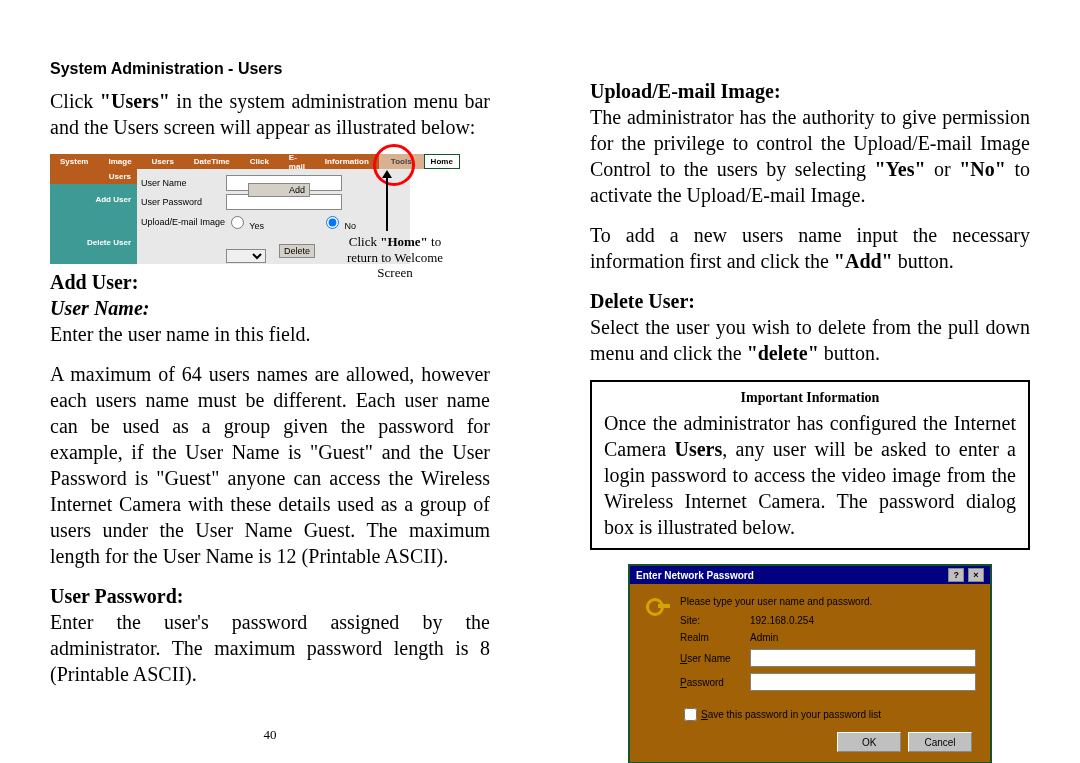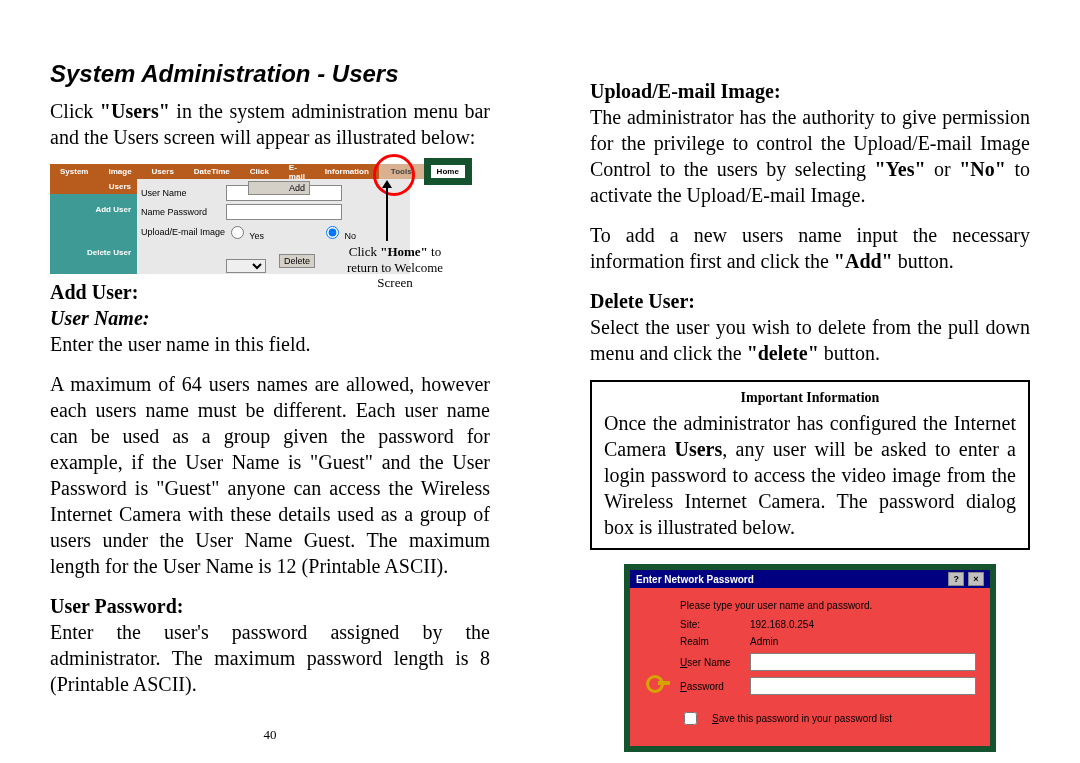--- a/index.html
+++ b/index.html
@@ -16,23 +16,22 @@
     width: 100%;
     height: 100%;
   }
   .column {
     width: 50%;
     padding: 60px 50px 20px 50px;
     box-sizing: border-box;
     position: relative;
   }
   h1 {
-    font-style: italic;
-    font-weight: bold;
-    font-size: 24px;
+    font-weight: bold;
+    font-size: 16px;
     margin: 0 0 10px 0;
     font-family: Arial, sans-serif;
   }
   p {
     font-size: 20px;
     line-height: 1.3;
     margin: 0 0 14px 0;
     text-align: justify;
   }
   .bold { font-weight: bold; }
@@ -61,21 +60,21 @@
     padding: 0;
     height: 15px;
   }
   .menu-bar span {
     padding: 0 10px;
   }
   .menu-bar .home {
     margin-left: auto;
     background: #fff;
     color: #000;
-    border: 7px solid #14532d;
+    border: 1px solid #14532d;
     padding: 0 6px;
     height: 13px;
     display: flex;
     align-items: center;
   }
   .menu-bar .tools { color: #444; background:#d9b090; padding:0 12px; height:100%; display:flex;align-items:center;}
   .admin-body {
     display: flex;
     background: #e8e8e8;
     height: 95px;
@@ -128,21 +127,21 @@
     font-size: 9px;
     padding: 0 4px;
     height: 14px;
     border: 1px solid #888;
     background: #d4d0c8;
     cursor: pointer;
   }
   .btn-add {
     position: absolute;
     right: 100px;
-    top: 2px;
+    top: 14px;
     padding-left: 40px;
   }
   .btn-delete {
     position: absolute;
     right: 95px;
     bottom: 6px;
   }
   .radio-pair {
     display: flex;
     gap: 10px;
@@ -197,24 +196,24 @@
   }
   .important-box p {
     margin: 0;
   }
   .dialog-wrap {
     text-align: center;
   }
   .dialog {
     display: inline-block;
     width: 360px;
-    border: 6px solid #14532d;
+    border: 2px solid #14532d;
     font-family: "MS Sans Serif", Arial, sans-serif;
     font-size: 10px;
-    background: #ef4444;
+    background: #a16207;
     text-align: left;
   }
   .dialog-title {
     background: #000080;
     color: #fff;
     padding: 2px 6px;
     font-weight: bold;
     display: flex;
     justify-content: space-between;
     align-items: center;
@@ -231,21 +230,20 @@
     color: #000;
     margin-left: 1px;
   }
   .dialog-body {
     padding: 12px 14px 10px 14px;
   }
   .dlg-top {
     display: flex;
     gap: 10px;
     margin-bottom: 8px;
-    align-items: flex-end;
   }
   .key-icon {
     width: 28px;
     height: 28px;
     position: relative;
   }
   .key-icon::before {
     content: "";
     position: absolute;
     left: 2px; top: 2px;
@@ -278,21 +276,21 @@
   .dlg-row input[type="password"] {
     width: 220px;
     height: 14px;
     border: 1px solid #808080;
     background: #fff;
   }
   .dlg-check {
     margin: 4px 0 8px 36px;
     display: flex;
     align-items: center;
-    gap: 12px;
+    gap: 1px;
   }
   .dlg-buttons {
     text-align: right;
     padding-right: 4px;
   }
   .dlg-buttons button {
     width: 64px;
     height: 20px;
     background: #c0c0c0;
     border: 1px solid #888;
@@ -333,21 +331,21 @@
           <div class="active">Users</div>
           <div style="margin-top:8px">Add User</div>
           <div style="margin-top:28px">Delete User</div>
         </div>
         <div class="admin-form">
           <div class="form-row">
             <label>User Name</label>
             <input type="text" style="">
           </div>
           <div class="form-row">
-            <label>Name Password</label>
+            <label>User Password</label>
             <input type="text" style="">
           </div>
           <div class="form-row">
             <label>Upload/E-mail Image</label>
             <div class="radio-pair">
               <label><input type="radio" name="u" style=""> <span>Yes</span></label>
               <label><input type="radio" name="u" checked="" style=""> <span>No</span></label>
             </div>
           </div>
           <button class="btn btn-add">Add</button>
@@ -429,19 +427,23 @@
               <div class="dlg-row">
                 <label><span class="underline">P</span><span>assword</span></label>
                 <input type="password" style="">
               </div>
             </div>
           </div>
           <div class="dlg-check">
             <input type="checkbox" style="">
             <span><span class="underline">S</span><span>ave this password in your password list</span></span>
           </div>
+          <div class="dlg-buttons">
+            <button>OK</button>
+            <button>Cancel</button>
+          </div>
         </div>
       </div>
     </div>
 
   </div>
 
 </div>
 
 </body></html>

